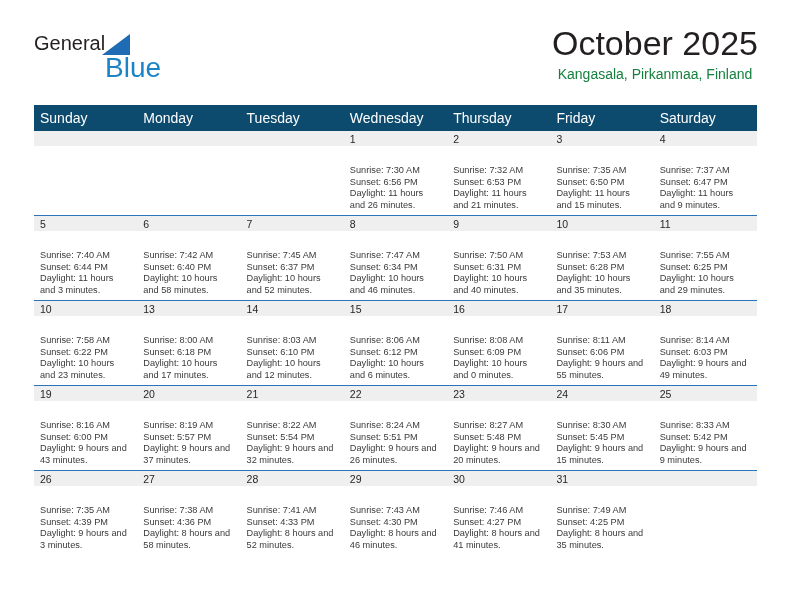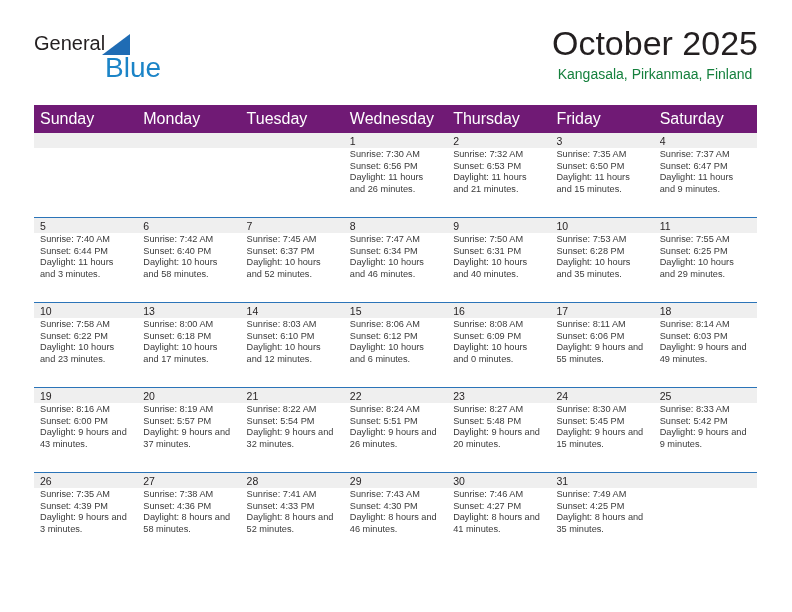--- a/index.html
+++ b/index.html
@@ -94,23 +94,23 @@
   .calendar {
     position: absolute;
     left: 34px;
     top: 105px;
     width: 723px;
     border-collapse: collapse;
     table-layout: fixed;
   }
 
   .calendar th {
-    background: #701a75;
+    background: #0c4a6e;
     color: #ffffff;
-    font-size: 16px;
+    font-size: 14px;
     font-weight: normal;
     text-align: left;
     padding: 5px 0 5px 6px;
     height: 10px;
     vertical-align: middle;
     border: none;
   }
 
   .calendar td {
     vertical-align: top;
@@ -137,21 +137,21 @@
     font-size: 10.5px;
     line-height: 13px;
     color: #231f20;
     box-sizing: border-box;
   }
   .daynum-band.blank {
     color: transparent;
   }
 
   .details {
-    padding: 1px 7px 0 6px;
+    padding: 19px 7px 0 6px;
     font-size: 9.2px;
     line-height: 11.7px;
     color: #3a3a3a;
   }
   .details div {
     white-space: nowrap;
   }
   .details .daylight {
     white-space: normal;
   }

